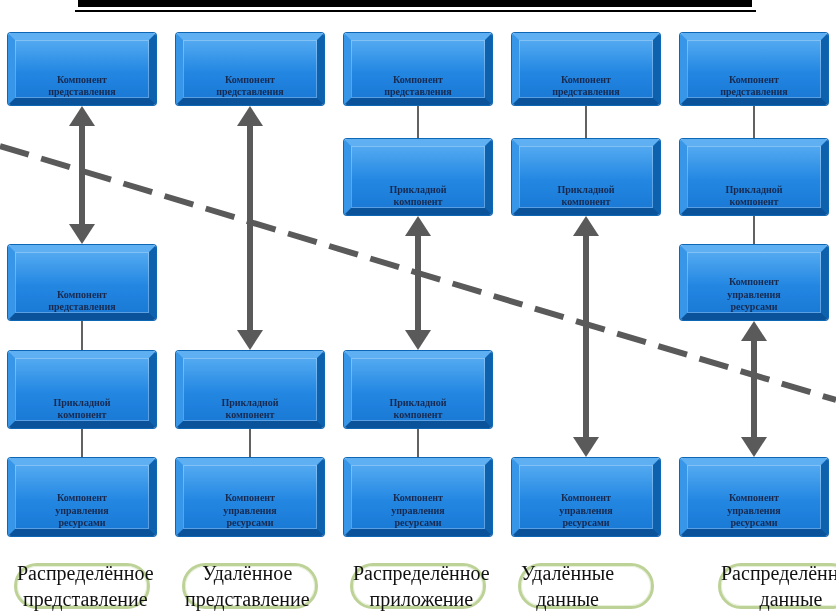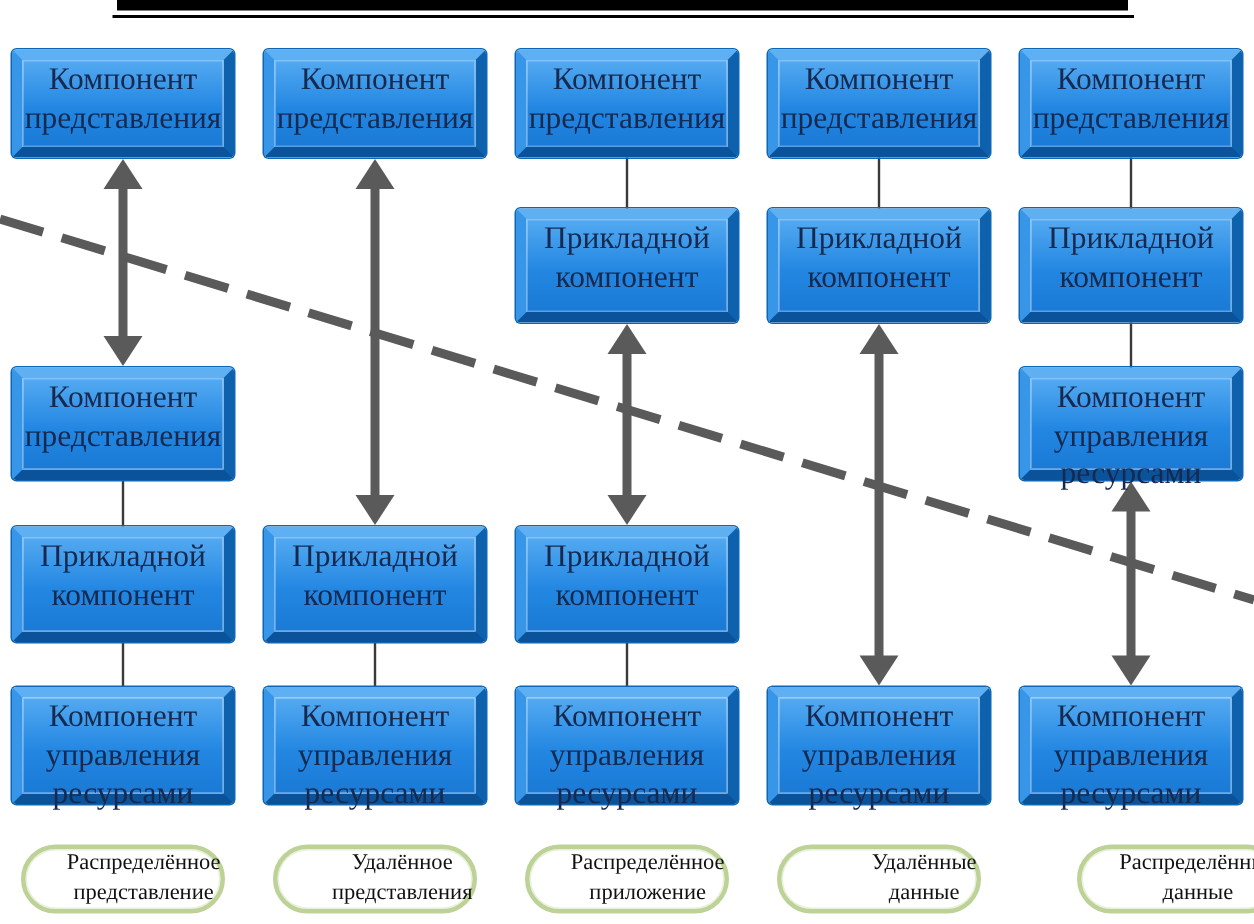--- a/index.html
+++ b/index.html
@@ -11,33 +11,33 @@
   .rule-thin{position:absolute;left:75px;top:10px;width:681px;height:2px;background:var(--rule_black,#000);}
   #connectors{position:absolute;left:0;top:0;z-index:1;}
   #nodes,#captions{position:absolute;left:0;top:0;width:0;height:0;z-index:2;}
   .node{
     position:absolute;box-sizing:border-box;
     border:7px solid;
     border-color:var(--box_bevel_light,#5fb0f2) #0d61ad var(--box_bevel_dark,#0a529a) #3896e8;
     background:linear-gradient(180deg,var(--box_face_top,#54aaf1) 0%,#2387e2 55%,var(--box_face_bottom,#1a7ad6) 100%);
     box-shadow:0 0 0 1px #0e67b4, inset 0 0 0 1px rgba(255,255,255,.28);
     border-radius:3px;
-    display:flex;align-items:flex-start;justify-content:center;
+    display:flex;align-items:flex-end;justify-content:center;
     text-align:center;color:var(--box_text,#17294e);
-    font-size:21px;line-height:1.22;font-weight:400;
+    font-size:10px;line-height:1.22;font-weight:700;
     white-space:pre-line;
   }
   .caption{
     position:absolute;box-sizing:border-box;background:#fff;
     border:3px solid var(--caption_border,#bdd296);
     box-shadow:inset 0 0 0 1px #e8f0da;
     border-radius:23px;
-    display:flex;align-items:center;justify-content:flex-end;
+    display:flex;align-items:center;justify-content:flex-start;
     text-align:center;color:var(--caption_text,#111);
-    font-size:15px;line-height:1.32;white-space:pre-line;
+    font-size:20px;line-height:1.32;white-space:pre-line;
   }
   .link-thin{stroke:#3a3a3a;stroke-width:1.6;}
   .arrow-shaft{stroke:var(--connector_gray,#5a5a5a);stroke-width:6;}
   .arrow-head{fill:var(--connector_gray,#5a5a5a);stroke:none;}
   .divider{stroke:var(--connector_gray,#5a5a5a);stroke-width:6;stroke-dasharray:30 13;fill:none;}
 </style>
 </head>
 <body>
 
 <div id="canvas">
@@ -110,21 +110,21 @@
 управления
 ресурсами</span></div>
       <div class="node" style="left: 680px; top: 458px; width: 148px; height: 78px;"><span>Компонент
 управления
 ресурсами</span></div>
     </div>
   <div id="captions">
       <div class="caption" style="left: 14px; top: 563px; width: 136px; height: 46px;"><span>Распределённое
 представление</span></div>
       <div class="caption" style="left: 182px; top: 563px; width: 136px; height: 46px;"><span>Удалённое
-представления</span></div>
+представление</span></div>
       <div class="caption" style="left: 350px; top: 563px; width: 136px; height: 46px;"><span>Распределённое
 приложение</span></div>
       <div class="caption" style="left: 518px; top: 563px; width: 136px; height: 46px;"><span>Удалённые
 данные</span></div>
       <div class="caption" style="left: 718px; top: 563px; width: 136px; height: 46px;"><span>Распределённые
 данные</span></div>
     </div>
 </div>
 
 </body></html>

